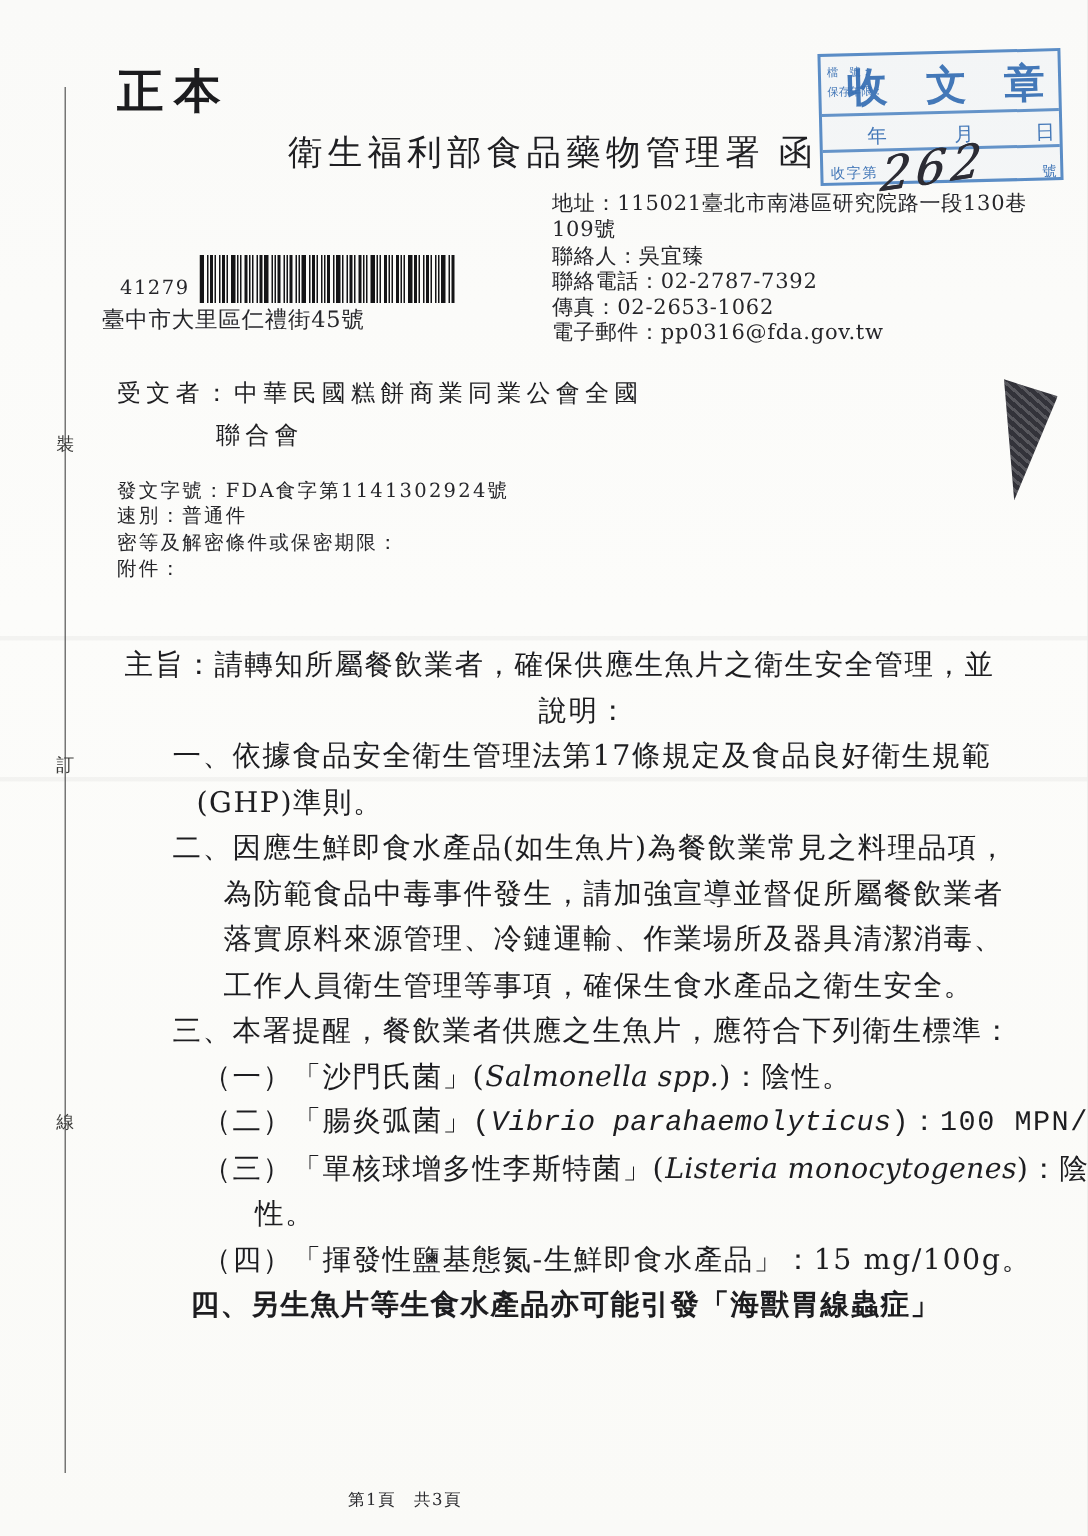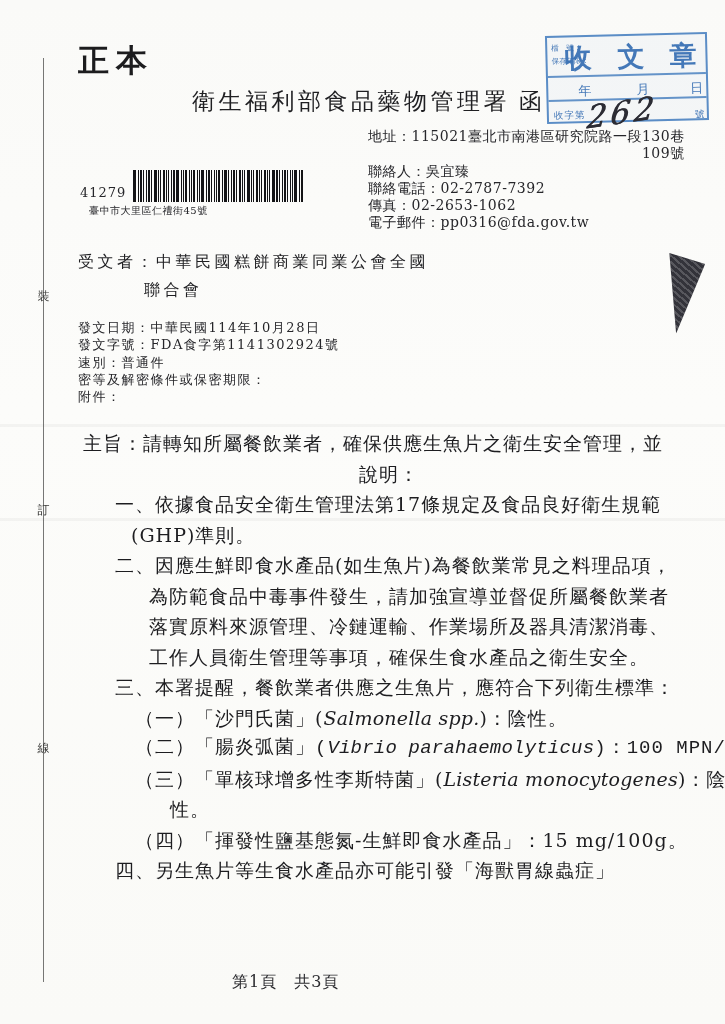--- a/index.html
+++ b/index.html
@@ -64,21 +64,21 @@
   }
 
   
   .sender { position:absolute; left:368px; top:128px; font-size:14px; line-height:17.3px; color:#26262a; letter-spacing:0.5px; }
   .sender .line { white-space:nowrap; }
 
   
   .mail-code { position:absolute; left:80px; top:185px; font-size:13px; letter-spacing:1px; color:#26262a; }
   .barcode { position:absolute; left:133px; top:170px; width:182px; height:32px; overflow:hidden; white-space:nowrap; }
   .barcode span { display:inline-block; height:32px; background:#141416; vertical-align:top; }
-  .mail-street { position:absolute; left:89px; top:204px; font-size:10px; letter-spacing:0.5px; color:#26262a; }
+  .mail-street { position:absolute; left:68px; top:204px; font-size:15px; letter-spacing:0.5px; color:#26262a; }
 
   
   .recipient { position:absolute; left:78px; top:248px; font-size:16px; letter-spacing:3.5px; line-height:28px; color:#1f1f22; }
   .recipient .l2 { margin-left:66px; }
 
   
   .meta { position:absolute; left:78px; top:319px; font-size:13px; line-height:17.3px; letter-spacing:1.5px; color:#26262a; }
   .meta .line { white-space:nowrap; }
 
   
@@ -89,21 +89,21 @@
   
   .corner-mark {
     position:absolute; left:662px; top:252px; width:40px; height:82px;
     background:
       repeating-linear-gradient(35deg, rgba(255,255,255,0.18) 0 2px, transparent 2px 5px),
       #33333a;
     clip-path:polygon(8% 3%, 100% 12%, 46% 100%);
     transform:rotate(6deg);
   }
 
-  .page-footer { position:absolute; left:232px; top:972px; font-size:16px; letter-spacing:1px; color:#2a2a2e; }
+  .page-footer { position:absolute; left:232px; top:992px; font-size:11px; letter-spacing:1px; color:#2a2a2e; }
 </style>
 </head>
 <body>
 
 <div class="paper">
 
   <div class="fold f1"></div>
   <div class="fold f2"></div>
 
   <div class="bind-line"></div>
@@ -133,38 +133,37 @@
     </div>
     <div class="row3">
       <span class="rec-prefix">收字第</span>
       <span class="hand-number">262</span>
       <span class="rec-suffix">號</span>
     </div>
   </div>
 
   <div class="sender">
       <div class="line" style="margin-left: 0px;">地址：115021臺北市南港區研究院路一段130巷</div>
-      <div class="line" style=" text-align: right;">109號</div>
+      <div class="line" style="">109號</div>
       <div class="line" style="margin-left: 0px;">聯絡人：吳宜臻</div>
       <div class="line" style="margin-left: 0px;">聯絡電話：02-2787-7392</div>
       <div class="line" style="margin-left: 0px;">傳真：02-2653-1062</div>
       <div class="line" style="margin-left: 0px;">電子郵件：pp0316@fda.gov.tw</div>
     </div>
 
   <div class="mail-code">41279</div>
   <div class="barcode"><span style="width: 3px; margin-right: 2px;"></span><span style="width: 1px; margin-right: 1px;"></span><span style="width: 2px; margin-right: 1px;"></span><span style="width: 1px; margin-right: 2px;"></span><span style="width: 1px; margin-right: 1px;"></span><span style="width: 2px; margin-right: 1px;"></span><span style="width: 1px; margin-right: 2px;"></span><span style="width: 3px; margin-right: 1px;"></span><span style="width: 1px; margin-right: 1px;"></span><span style="width: 1px; margin-right: 2px;"></span><span style="width: 2px; margin-right: 1px;"></span><span style="width: 1px; margin-right: 1px;"></span><span style="width: 1px; margin-right: 2px;"></span><span style="width: 1px; margin-right: 1px;"></span><span style="width: 2px; margin-right: 1px;"></span><span style="width: 3px; margin-right: 2px;"></span><span style="width: 1px; margin-right: 1px;"></span><span style="width: 1px; margin-right: 1px;"></span><span style="width: 2px; margin-right: 2px;"></span><span style="width: 1px; margin-right: 1px;"></span><span style="width: 1px; margin-right: 1px;"></span><span style="width: 2px; margin-right: 2px;"></span><span style="width: 1px; margin-right: 1px;"></span><span style="width: 1px; margin-right: 1px;"></span><span style="width: 3px; margin-right: 2px;"></span><span style="width: 1px; margin-right: 1px;"></span><span style="width: 2px; margin-right: 1px;"></span><span style="width: 1px; margin-right: 2px;"></span><span style="width: 1px; margin-right: 1px;"></span><span style="width: 1px; margin-right: 1px;"></span><span style="width: 2px; margin-right: 2px;"></span><span style="width: 1px; margin-right: 1px;"></span><span style="width: 3px; margin-right: 1px;"></span><span style="width: 1px; margin-right: 2px;"></span><span style="width: 1px; margin-right: 1px;"></span><span style="width: 2px; margin-right: 1px;"></span><span style="width: 1px; margin-right: 2px;"></span><span style="width: 2px; margin-right: 1px;"></span><span style="width: 1px; margin-right: 1px;"></span><span style="width: 1px; margin-right: 2px;"></span><span style="width: 3px; margin-right: 1px;"></span><span style="width: 1px; margin-right: 1px;"></span><span style="width: 1px; margin-right: 2px;"></span><span style="width: 2px; margin-right: 1px;"></span><span style="width: 1px; margin-right: 1px;"></span><span style="width: 1px; margin-right: 2px;"></span><span style="width: 2px; margin-right: 1px;"></span><span style="width: 1px; margin-right: 1px;"></span><span style="width: 1px; margin-right: 2px;"></span><span style="width: 3px; margin-right: 1px;"></span><span style="width: 2px; margin-right: 1px;"></span><span style="width: 1px; margin-right: 2px;"></span><span style="width: 1px; margin-right: 1px;"></span><span style="width: 2px; margin-right: 1px;"></span><span style="width: 1px; margin-right: 2px;"></span><span style="width: 1px; margin-right: 1px;"></span><span style="width: 1px; margin-right: 1px;"></span><span style="width: 3px; margin-right: 2px;"></span><span style="width: 1px; margin-right: 1px;"></span><span style="width: 2px; margin-right: 1px;"></span></div>
   <div class="mail-street">臺中市大里區仁禮街45號</div>
 
   <div class="recipient">
     <div class="l1">受文者：中華民國糕餅商業同業公會全國</div>
     <div class="l2">聯合會</div>
   </div>
 
   <div class="meta">
-      <div class="line">發文日期：中華民國114年10月28日</div>
       <div class="line">發文字號：FDA食字第1141302924號</div>
       <div class="line">速別：普通件</div>
       <div class="line">密等及解密條件或保密期限：</div>
       <div class="line">附件：</div>
     </div>
 
   <div class="body-block">
       <div class="body-line" style="margin-left: 0px;"><span>主旨：請轉知所屬餐飲業者，確保供應生魚片之衛生安全管理，並</span></div>
       <div class="body-line" style="margin-left: 0px; text-align: center;"><span>說明：</span></div>
       <div class="body-line" style="margin-left: 32px;"><span>一、依據食品安全衛生管理法第17條規定及食品良好衛生規範</span></div>
@@ -172,19 +171,19 @@
       <div class="body-line" style="margin-left: 32px;"><span>二、因應生鮮即食水產品(如生魚片)為餐飲業常見之料理品項，</span></div>
       <div class="body-line" style="margin-left: 66px;"><span>為防範食品中毒事件發生，請加強宣導並督促所屬餐飲業者</span></div>
       <div class="body-line" style="margin-left: 66px;"><span>落實原料來源管理、冷鏈運輸、作業場所及器具清潔消毒、</span></div>
       <div class="body-line" style="margin-left: 66px;"><span>工作人員衛生管理等事項，確保生食水產品之衛生安全。</span></div>
       <div class="body-line" style="margin-left: 32px;"><span>三、本署提醒，餐飲業者供應之生魚片，應符合下列衛生標準：</span></div>
       <div class="body-line" style="margin-left: 52px;"><span>（一）「沙門氏菌」(</span><span class="latin-italic">Salmonella spp.</span><span>)：陰性。</span></div>
       <div class="body-line" style="margin-left: 52px; font-family: Liberation Mono, monospace;"><span>（二）「腸炎弧菌」(</span><span class="latin-italic">Vibrio parahaemolyticus</span><span>)：100 MPN/g。</span></div>
       <div class="body-line" style="margin-left: 52px;"><span>（三）「單核球增多性李斯特菌」(</span><span class="latin-italic">Listeria monocytogenes</span><span>)：陰</span></div>
       <div class="body-line" style="margin-left: 87px;"><span>性。</span></div>
       <div class="body-line" style="margin-left: 52px;"><span>（四）「揮發性鹽基態氮-生鮮即食水產品」：15 mg/100g。</span></div>
-      <div class="body-line" style="margin-left: 32px;"><span>四、另生魚片等生食水產品亦可能引發「海獸胃線蟲症」</span></div>
+      <div class="body-line" style="margin-left: 44px; font-weight: bold;"><span>四、另生魚片等生食水產品亦可能引發「海獸胃線蟲症」</span></div>
     </div>
 
   <div class="corner-mark"></div>
 
   <div class="page-footer">第1頁　共3頁</div>
 </div>
 
 </body></html>

